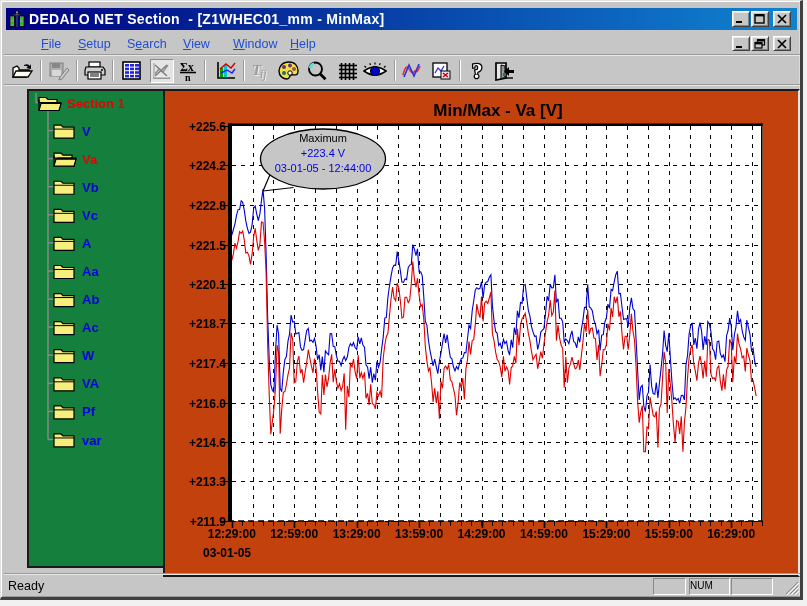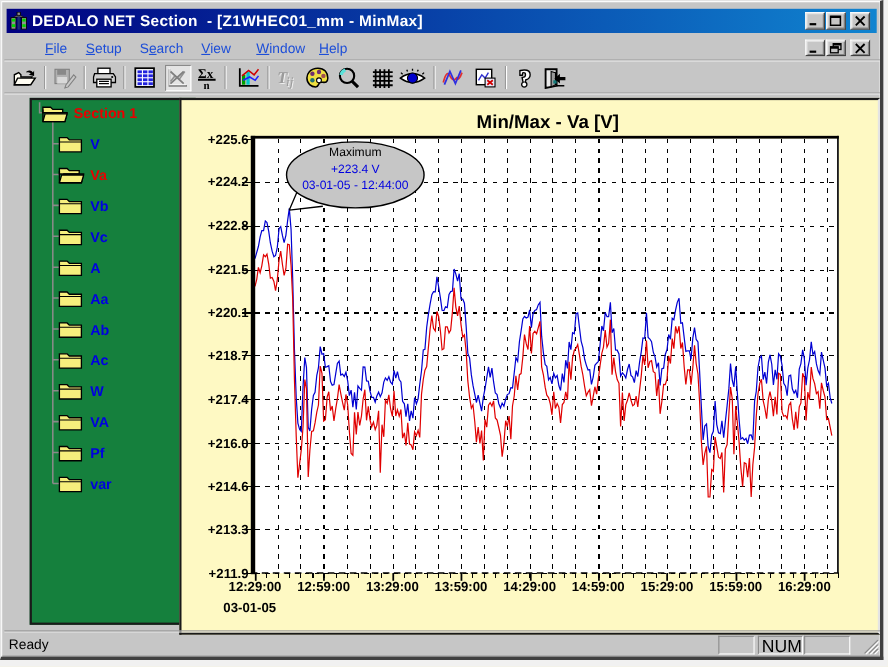--- a/index.html
+++ b/index.html
@@ -15,24 +15,24 @@
   border-top:1px solid #fff; border-left:1px solid #fff; border-right:1px solid #404040; border-bottom:1px solid #404040;
   box-shadow: inset 1px 1px 0 #e8e8e8, inset -1px -1px 0 #848484;
   display:flex; align-items:center; justify-content:center; }
 #menubar { position:absolute; left:3px; top:31px; width:796px; height:24px; border-bottom:1px solid #e8e8e8; box-shadow:0 -1px 0 #9a9a9a inset; }
 .mi { position:absolute; top:5px; font-size:12.5px; color:#1d4ed8; }
 #toolbar { position:absolute; left:3px; top:56px; width:796px; height:29px; border-bottom:1px solid #e8e8e8; box-shadow:0 -1px 0 #9a9a9a inset;}
 .tbtn { position:absolute; top:2px; width:24px; height:24px; display:flex; align-items:center; justify-content:flex-end; }
 .tbtn.chk { background:#e4e4e4; border:1px solid; border-color:#8a8a8a #fff #fff #8a8a8a; }
 .tsep { position:absolute; top:3px; width:2px; height:21px; border-left:1px solid #9a9a9a; border-right:1px solid #ffffff; }
 #tree { position:absolute; left:6px; top:88px; width:151px; height:479px; background:#15803d; border:2px solid #1a1a1a;margin-left:20px; }
-#chart { position:absolute; left:162px; top:88px; width:637px; height:488px; background:#fef9c3; border:2px solid #1a1a1a; border-right:2px solid #e4e4e4; }
+#chart { position:absolute; left:162px; top:88px; width:637px; height:488px; background:#c2410c; border:2px solid #1a1a1a; border-right:2px solid #e4e4e4; }
 #status { position:absolute; left:3px; top:572px; width:796px; height:24px; border-top:1px solid #9a9a9a; box-shadow:0 1px 0 #e8e8e8 inset; }
 #status .ready { position:absolute; left:4px; top:5px; font-size:12.5px; }
-.scell { position:absolute; top:4px; height:17px; border:1px solid; border-color:#8a8a8a #fff #fff #8a8a8a; font-size:16px; text-align:right; padding-top:1px; }
+.scell { position:absolute; top:4px; height:17px; border:1px solid; border-color:#8a8a8a #fff #fff #8a8a8a; font-size:10px; text-align:left; padding-top:1px; }
 #grip { position:absolute; right:1px; top:5px; width:16px; height:16px; }
 </style></head>
 <body>
 <div id="win">
  <div id="title">
    <span class="icon"><svg width="16" height="16" viewBox="0 0 16 16">
 <rect x="6.5" y="0" width="3" height="3" fill="#909090" stroke="#000" stroke-width="0.8"></rect>
 <path d="M4 4 Q8 2 12 4 L12 5 Q8 3.5 4 5 Z" fill="#c0c0c0" stroke="#000" stroke-width="0.7"></path>
 <rect x="7" y="4" width="2" height="12" fill="#203070"></rect>
 <rect x="1" y="5" width="4.5" height="10.5" fill="#909090" stroke="#000" stroke-width="0.8"></rect>

